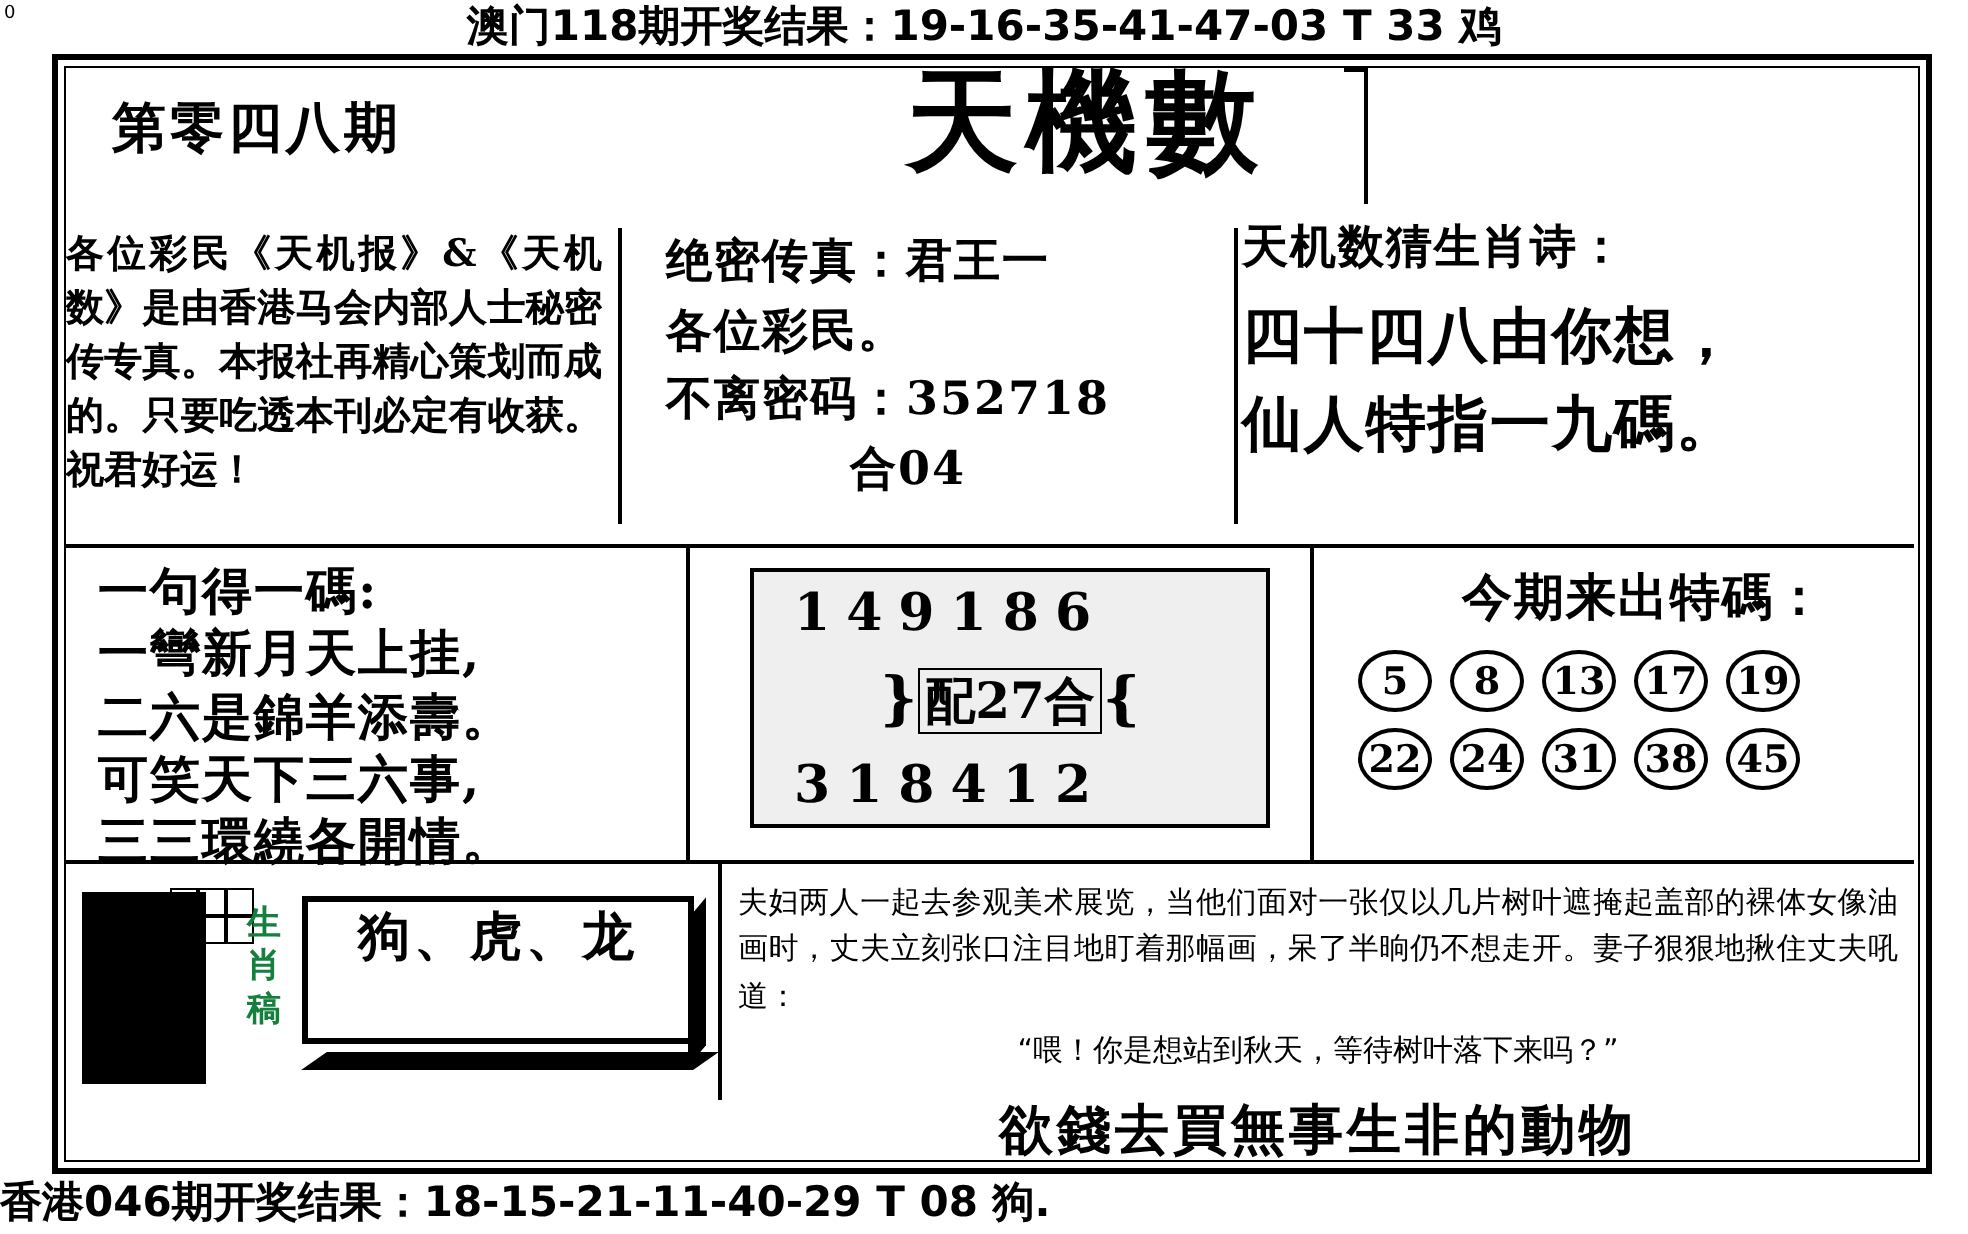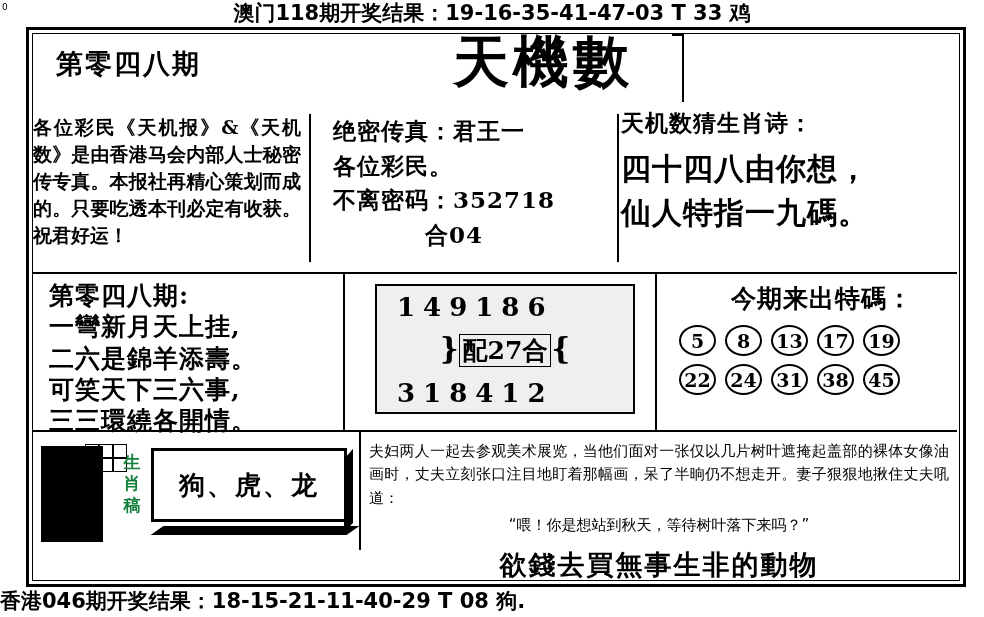--- a/index.html
+++ b/index.html
@@ -325,21 +325,21 @@
   }
   .zodiac-box {
     position: absolute;
     left: 118px;
     top: 16px;
     width: 196px;
     height: 74px;
     border: 3px solid #000;
     box-sizing: border-box;
     display: flex;
-    align-items: center;
+    align-items: flex-start;
     justify-content: center;
     font-family: "DejaVu Sans", sans-serif;
     font-weight: bold;
     font-size: 26px;
     letter-spacing: 2px;
     background: #fff;
   }
   .zodiac-shadow {
     position: absolute;
     left: 124px;
@@ -442,21 +442,21 @@
       <div class="title">天机数猜生肖诗：</div>
       <div class="poem">四十四八由你想，</div>
       <div class="poem">仙人特指一九碼。</div>
     </div>
   </div>
 
   <div class="hr-1"></div>
 
   <div class="band2">
     <div class="verses">
-      <div>第零四八期:</div>
+      <div>一句得一碼:</div>
       <div>一彎新月天上挂,</div>
       <div>二六是錦羊添壽。</div>
       <div>可笑天下三六事,</div>
       <div>三三環繞各開情。</div>
     </div>
 
     <div class="vdiv"></div>
 
     <div class="code-box">
       <div class="code-row top">

